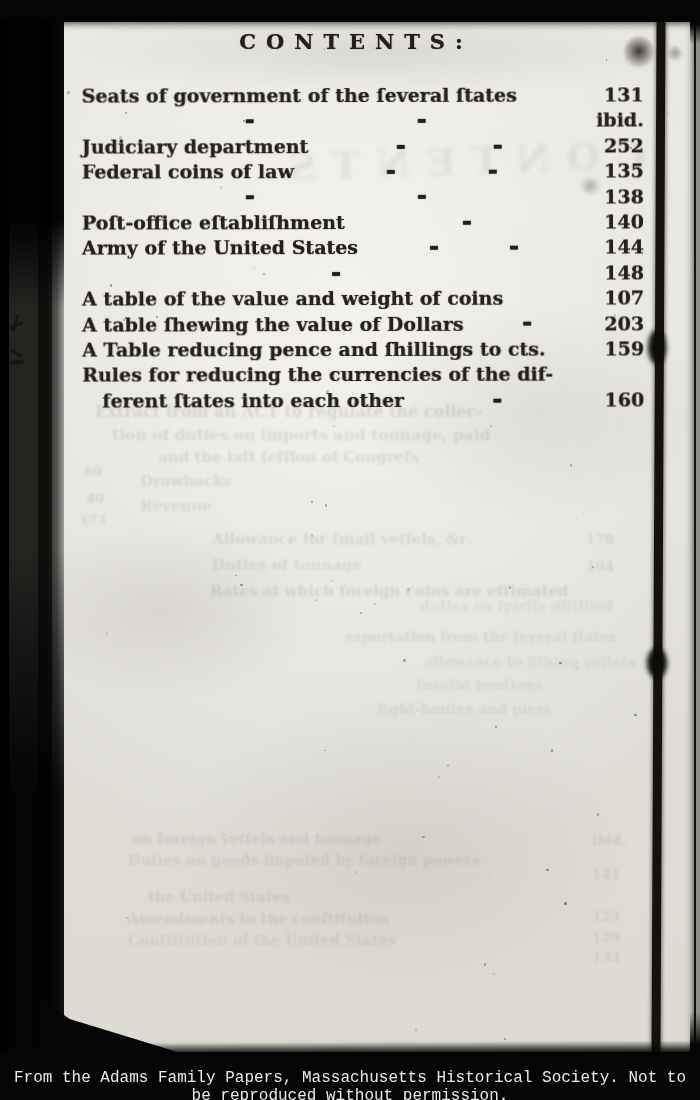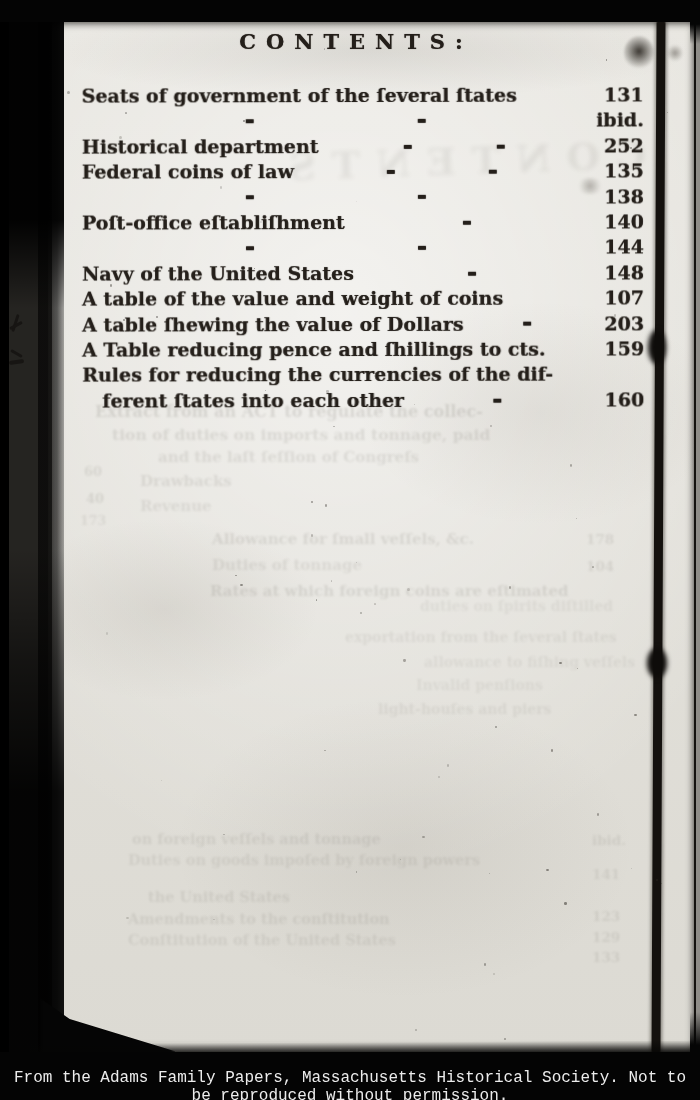--- a/index.html
+++ b/index.html
@@ -130,21 +130,21 @@
         <span class="entry-page">131</span>
       </div>
       <div class="toc-row">
         <span class="entry-gap">
           <span class="dash"></span>
           <span class="dash"></span>
         </span>
         <span class="entry-page">ibid.</span>
       </div>
       <div class="toc-row">
-        <span class="entry-title">Historical department</span>
+        <span class="entry-title">Judiciary department</span>
         <span class="entry-gap">
           <span class="dash"></span>
           <span class="dash"></span>
         </span>
         <span class="entry-page">252</span>
       </div>
       <div class="toc-row">
         <span class="entry-title">Federal coins of law</span>
         <span class="entry-gap">
           <span class="dash"></span>
@@ -160,28 +160,28 @@
         <span class="entry-page">138</span>
       </div>
       <div class="toc-row">
         <span class="entry-title">Poſt-office eſtabliſhment</span>
         <span class="entry-gap">
           <span class="dash"></span>
         </span>
         <span class="entry-page">140</span>
       </div>
       <div class="toc-row">
+        <span class="entry-title">Army of the United States</span>
         <span class="entry-gap">
           <span class="dash"></span>
           <span class="dash"></span>
         </span>
         <span class="entry-page">144</span>
       </div>
       <div class="toc-row">
-        <span class="entry-title">Navy of the United States</span>
         <span class="entry-gap">
           <span class="dash"></span>
         </span>
         <span class="entry-page">148</span>
       </div>
       <div class="toc-row">
         <span class="entry-title">A table of the value and weight of coins</span>
         <span class="entry-gap"></span>
         <span class="entry-page">107</span>
       </div>

